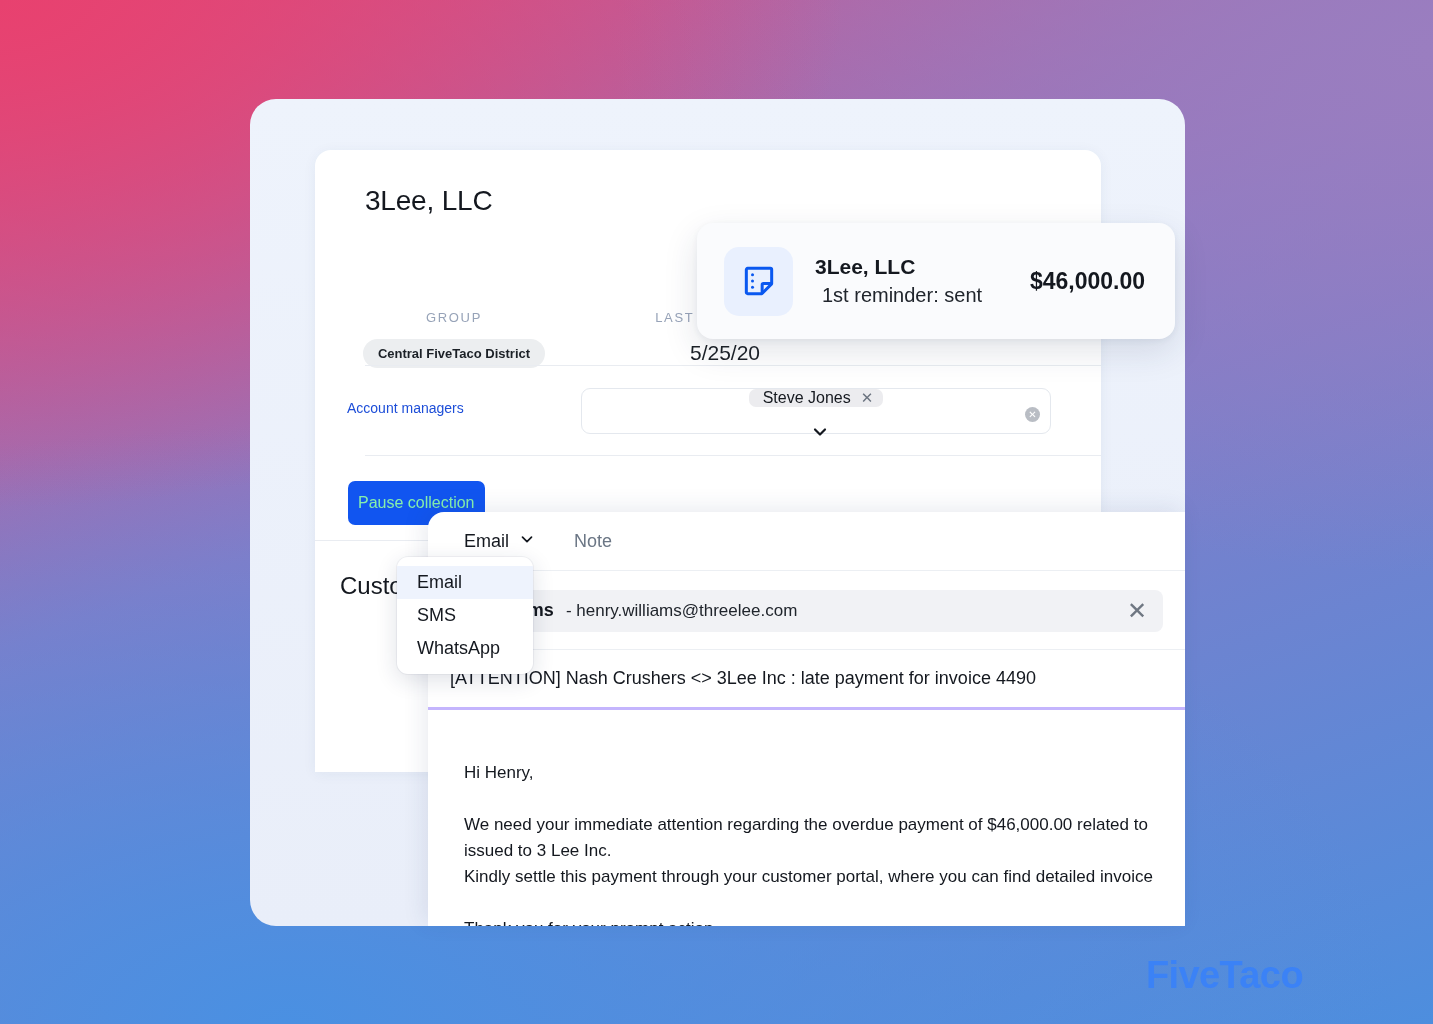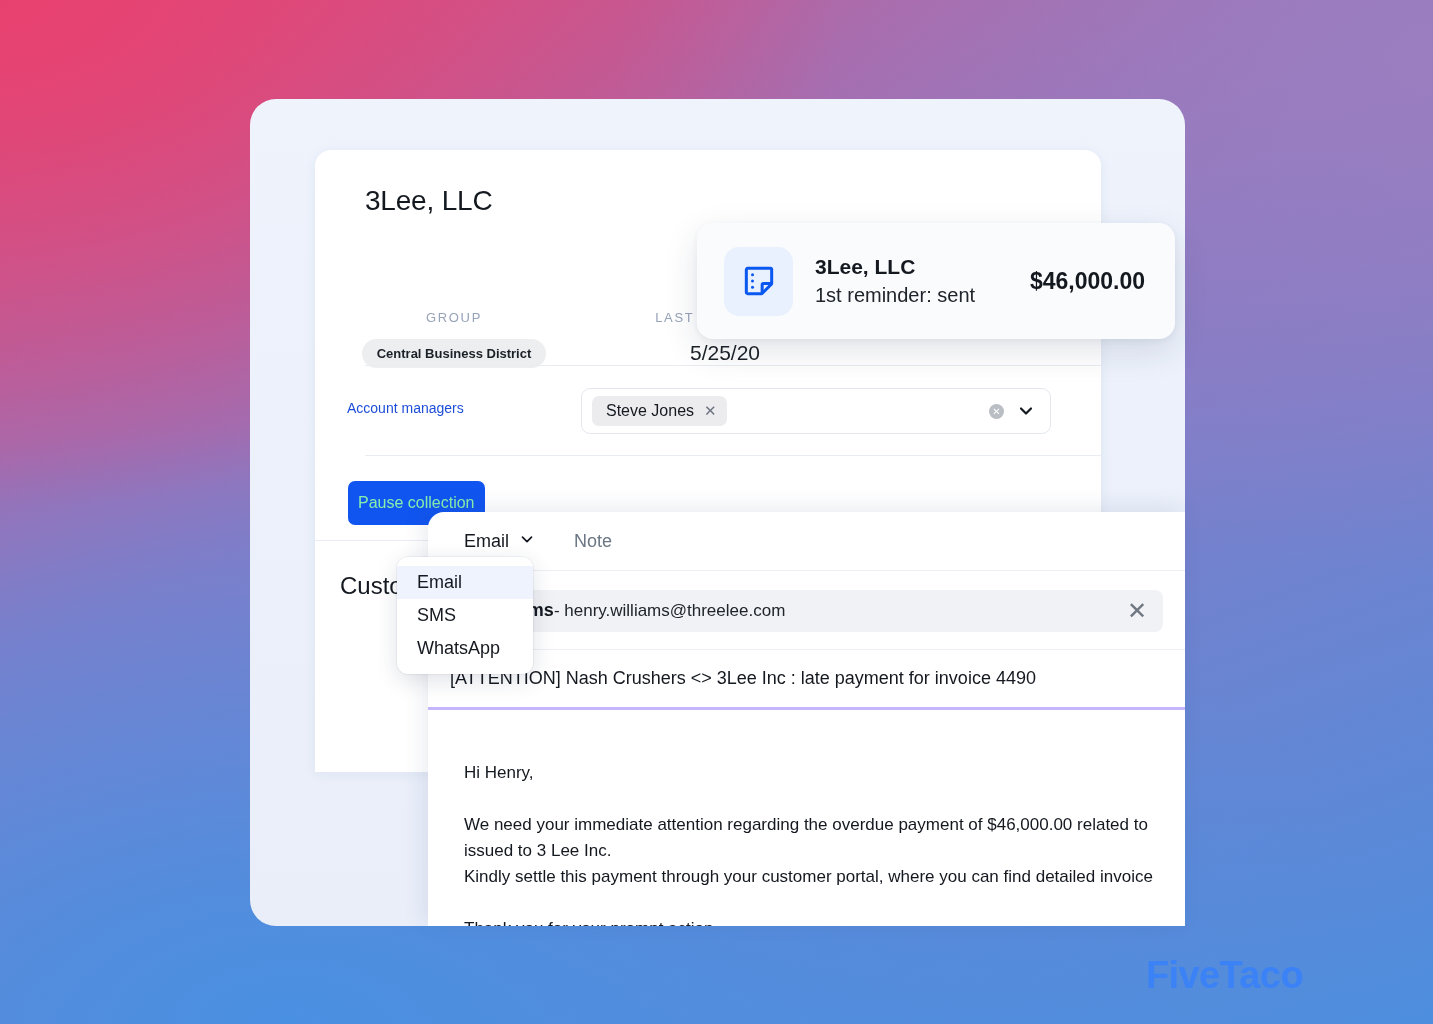--- a/index.html
+++ b/index.html
@@ -70,21 +70,21 @@
 
   
   #am-label {
     position: absolute; left: 32px; top: 250px;
     font-size: 14px; color: #1d4ed8;
   }
   #am-control {
     position: absolute; left: 266px; top: 238px;
     width: 470px; height: 46px;
     background: #fff; border: 1px solid #e4e8ee; border-radius: 9px;
-    display: flex; align-items: center; padding: 0 10px;
+    display: flex; align-items: center; padding: 0 10px; flex-direction: column;
   }
   #am-chip {
     background: #ececef; border-radius: 7px; height: 30px;
     display: flex; align-items: center; gap: 10px; padding: 0 10px 0 14px;
     font-size: 16px; color: #15191f;
   }
   .chip-x { color: #6c7480; font-size: 15px; cursor: pointer; }
   #am-clear {
     margin-left: auto; width: 15px; height: 15px; border-radius: 50%;
     background: #b9bdc4; color: #fff; font-size: 10px; line-height: 15px;
@@ -125,21 +125,21 @@
   #recipient-row {
     position: absolute; left: 0; top: 60px; width: 100%; height: 78px;
     display: flex; align-items: center; padding: 0 22px;
     border-bottom: 1px solid #eceff3;
   }
   #recipient-chip {
     flex: 1; height: 42px; background: #f1f2f5; border-radius: 8px;
     display: flex; align-items: center; padding: 0 16px;
   }
   #rcp-name { font-size: 18px; font-weight: bold; color: #14181f; }
-  #rcp-email { font-size: 17px; color: #20252c; }
+  #rcp-email { font-size: 17px; color: #20252c; margin-left: 12px; }
   #rcp-close { margin-left: auto; color: #6f7782; font-size: 24px; font-weight: 300; cursor: pointer; }
 
   #subject-row {
     position: absolute; left: 0; top: 138px; width: 100%; height: 60px;
     display: flex; align-items: center; padding: 0 22px;
     border-bottom: 3px solid #c4b5fd;
   }
   #subject-text { font-size: 18px; color: #14181f; white-space: nowrap; }
 
   #body-area {
@@ -170,41 +170,41 @@
     background: #fafbfd; border-radius: 16px;
     box-shadow: 0 12px 34px rgba(30,45,80,0.13), 0 2px 6px rgba(30,45,80,0.06);
     display: flex; align-items: center; padding: 0 30px 0 27px; z-index: 50;
   }
   #toast-icon-box {
     width: 69px; height: 69px; border-radius: 15px; background: #e9f0fe;
     display: flex; align-items: center; justify-content: center; flex: 0 0 auto;
   }
   #toast-texts { margin-left: 22px; }
   #toast-title { font-size: 21px; font-weight: bold; color: #14181f; }
-  #toast-sub { font-size: 20px; color: #20252c; margin-top: 5px; }
+  #toast-sub { font-size: 20px; color: #20252c; margin-top: 5px; margin-left: 7px; }
   #toast-amount { margin-left: auto; font-size: 23px; font-weight: bold; color: #14181f; }
 
   
   #brand {
     position: absolute; right: 130px; bottom: 27px;
     color: #3b82f6; font-size: 38px; font-weight: bold; letter-spacing: -0.6px;
   }
 </style>
 </head>
 <body>
 
 <div id="app-panel"></div>
 
 <div id="detail-card">
 
   <div id="customer-title">3Lee, LLC</div>
 
   <div class="meta-col" id="meta-group">
     <div class="meta-label">GROUP</div>
-    <div class="group-badge">Central Business District</div>
+    <div class="group-badge">Central FiveTaco District</div>
   </div>
 
   <div class="meta-col" id="meta-contact">
     <div class="meta-label">LAST CONTACTED</div>
     <div class="meta-value">5/25/20</div>
   </div>
 
   <div class="hdivider" style="top:215px;"></div>
 
   <div id="am-label">Account managers</div>

